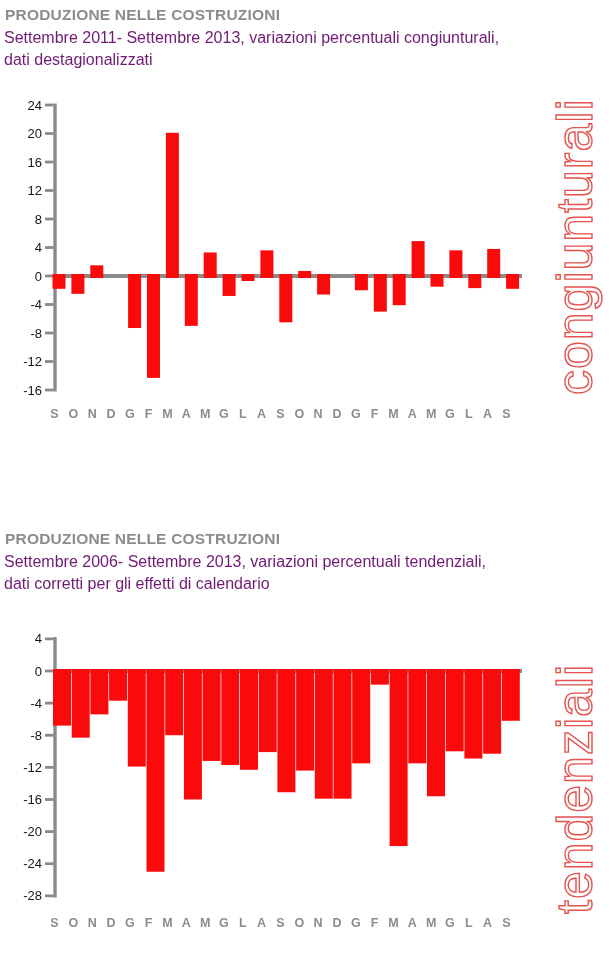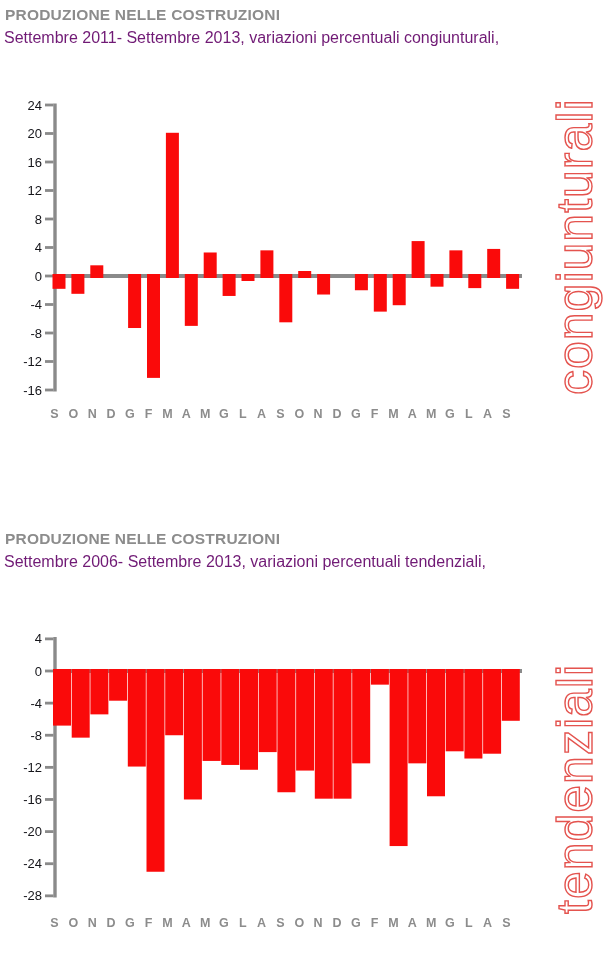--- a/index.html
+++ b/index.html
@@ -31,20 +31,21 @@
 </style>
 </head>
 <body>
 
 <div class="page">
 
   <section class="chart-block block-0">
     <h1 class="title">PRODUZIONE NELLE COSTRUZIONI</h1>
     <div class="subtitle">
       <div>Settembre 2011- Settembre 2013, variazioni percentuali congiunturali,</div>
+      <div>dati destagionalizzati</div>
     </div>
     <svg id="svg-chart-0" class="chart-svg" width="545" height="345" viewBox="0 0 545 345">
         <rect x="53.3" y="15.5" width="3.4" height="288" fill="#8a8a8a"></rect>
         <rect x="45" y="15.6" width="8.5" height="2.8" fill="#8a8a8a"></rect>
         <text x="42" y="21.6" text-anchor="end" class="ytick-label">24</text>
         <rect x="45" y="44.1" width="8.5" height="2.8" fill="#8a8a8a"></rect>
         <text x="42" y="50.1" text-anchor="end" class="ytick-label">20</text>
         <rect x="45" y="72.6" width="8.5" height="2.8" fill="#8a8a8a"></rect>
         <text x="42" y="78.6" text-anchor="end" class="ytick-label">16</text>
         <rect x="45" y="101.1" width="8.5" height="2.8" fill="#8a8a8a"></rect>
@@ -113,20 +114,21 @@
         <text x="487.59" y="330" text-anchor="middle" class="x-label">A</text>
         <text x="506.41999999999996" y="330" text-anchor="middle" class="x-label">S</text>
       </svg>
     <div class="side-word">congiunturali</div>
   </section>
 
   <section class="chart-block block-1">
     <h1 class="title">PRODUZIONE NELLE COSTRUZIONI</h1>
     <div class="subtitle">
       <div>Settembre 2006- Settembre 2013, variazioni percentuali tendenziali,</div>
+      <div>dati corretti per gli effetti di calendario</div>
     </div>
     <svg id="svg-chart-1" class="chart-svg" width="545" height="343" viewBox="0 0 545 343">
         <rect x="53.3" y="19" width="3.4" height="260.5" fill="#8a8a8a"></rect>
         <rect x="45" y="19.480000000000004" width="8.5" height="2.8" fill="#8a8a8a"></rect>
         <text x="42" y="25.480000000000004" text-anchor="end" class="ytick-label">4</text>
         <rect x="45" y="51.6" width="8.5" height="2.8" fill="#8a8a8a"></rect>
         <text x="42" y="57.6" text-anchor="end" class="ytick-label">0</text>
         <rect x="45" y="83.72" width="8.5" height="2.8" fill="#8a8a8a"></rect>
         <text x="42" y="89.72" text-anchor="end" class="ytick-label">-4</text>
         <rect x="45" y="115.83999999999999" width="8.5" height="2.8" fill="#8a8a8a"></rect>

